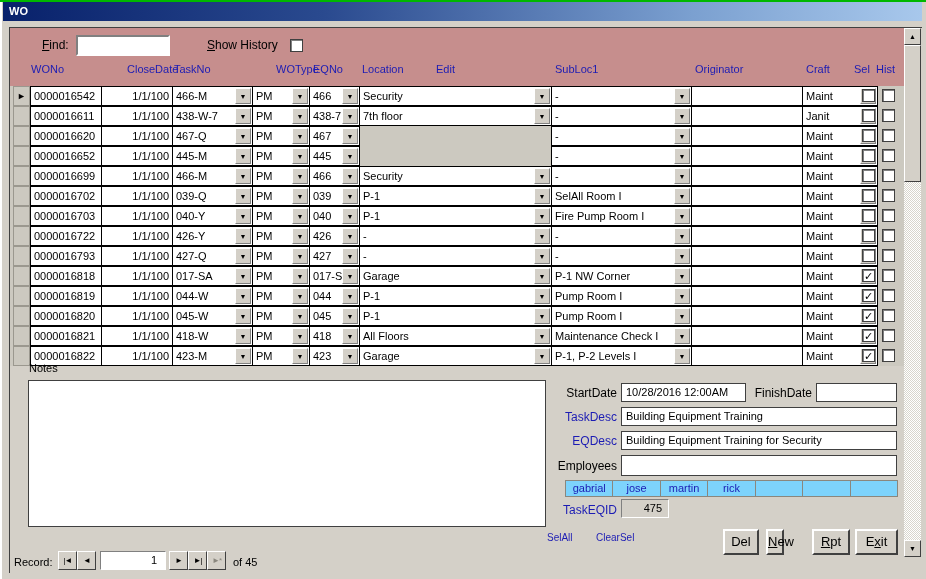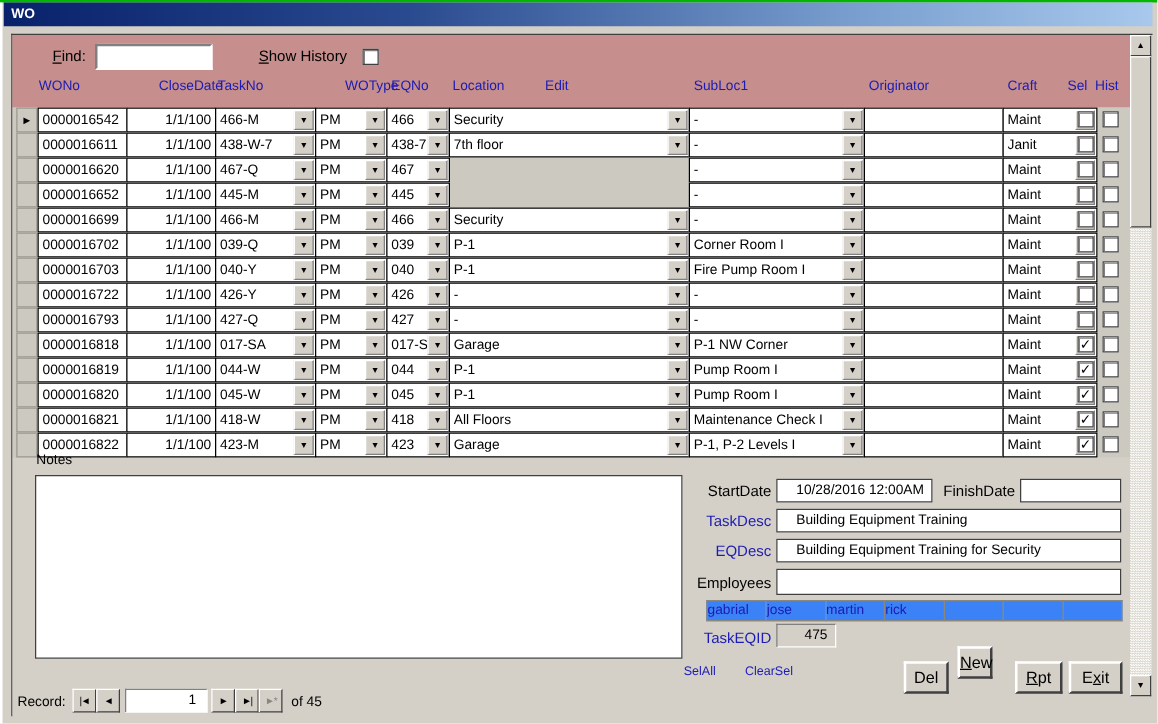--- a/index.html
+++ b/index.html
@@ -64,52 +64,52 @@
   .cb.sel{left:862px;}
   .cb.hist{left:882px;}
 
   
   #notes-label{left:29px;top:362px;font-size:11px;}
   #notes-box{left:28px;top:380px;width:518px;height:147px;background:#fff;border:1px solid #404040;}
 
   .fld-label{font-size:12px;text-align:right;white-space:nowrap;}
   .blue{color:#1c1cb4;}
   .inputbox{background:#fff;border:1px solid #404040;font-size:11px;line-height:17px;
-            padding:0 15px;overflow:hidden;white-space:nowrap;}
+            padding:0 4px;overflow:hidden;white-space:nowrap;}
   #startdate-label{left:545px;top:386px;width:72px;}
   #startdate-input{left:621px;top:383px;width:125px;height:19px;}
   #finishdate-label{left:748px;top:386px;width:64px;}
   #finishdate-input{left:816px;top:383px;width:81px;height:19px;}
   #taskdesc-label{left:545px;top:410px;width:72px;}
   #taskdesc-input{left:621px;top:407px;width:276px;height:19px;}
   #eqdesc-label{left:545px;top:434px;width:72px;}
   #eqdesc-input{left:621px;top:431px;width:276px;height:19px;}
   #employees-label{left:540px;top:459px;width:77px;}
   #employees-input{left:621px;top:455px;width:276px;height:21px;}
 
   #employee-cells{left:565px;top:480px;width:333px;height:17px;display:flex;}
-  .emp-cell{flex:1;border:1px solid #8a877e;border-left:none;background:#3b82f6;
-            color:#1c1cb4;text-align:left;font-size:11px;line-height:15px;overflow:hidden;}
+  .emp-cell{flex:1;border:1px solid #8a877e;border-left:none;background:#7dd3fc;
+            color:#1c1cb4;text-align:center;font-size:11px;line-height:15px;overflow:hidden;}
   .emp-cell:first-child{border-left:1px solid #8a877e;}
 
   #taskeqid-label{left:545px;top:503px;width:72px;}
   #taskeqid-box{left:621px;top:499px;width:48px;height:19px;background:#d4d0c8;
                 border-top:1px solid #808080;border-left:1px solid #808080;
                 border-bottom:1px solid #fff;border-right:1px solid #fff;
                 text-align:right;padding:0 6px;line-height:17px;}
 
   .link{color:#1c1cb4;font-size:10px;}
   #selall-link{left:547px;top:532px;}
   #clearsel-link{left:596px;top:532px;}
 
   .btn{background:#d4d0c8;border-top:2px solid #ffffff;border-left:2px solid #ffffff;
        border-bottom:2px solid #404040;border-right:2px solid #404040;
        text-align:center;font-size:13px;color:#000;height:26px;line-height:22px;}
   #del-button{left:723px;top:529px;width:36px;}
-  #new-button{left:766px;top:517px;width:28px;}
+  #new-button{left:766px;top:529px;width:18px;}
   #rpt-button{left:812px;top:529px;width:38px;}
   #exit-button{left:855px;top:529px;width:43px;}
 
   
   #record-label{left:14px;top:556px;font-size:11px;}
   .nav-btn{top:551px;width:19px;height:19px;background:#d4d0c8;
            border-top:1px solid #fff;border-left:1px solid #fff;
            border-bottom:1px solid #404040;border-right:1px solid #404040;
            text-align:center;font-size:8px;line-height:17px;letter-spacing:-1px;}
   #nav-first{left:58px;}
@@ -403,21 +403,21 @@
             <span class="dda">▼</span>
           </span>
     </div>
     <div class="c combo location">
       <span class="ct">P-1</span>
       <span class="ddb">
             <span class="dda">▼</span>
           </span>
     </div>
     <div class="c combo subloc1">
-      <span class="ct">Corner Room I</span>
+      <span class="ct">SelAll Room I</span>
       <span class="ddb">
             <span class="dda">▼</span>
           </span>
     </div>
     <div class="c originator"></div>
     <div class="c combo craft">
       <span class="ct">Maint</span>
       <span class="ddb">
             <span class="dda">▼</span>
           </span>

